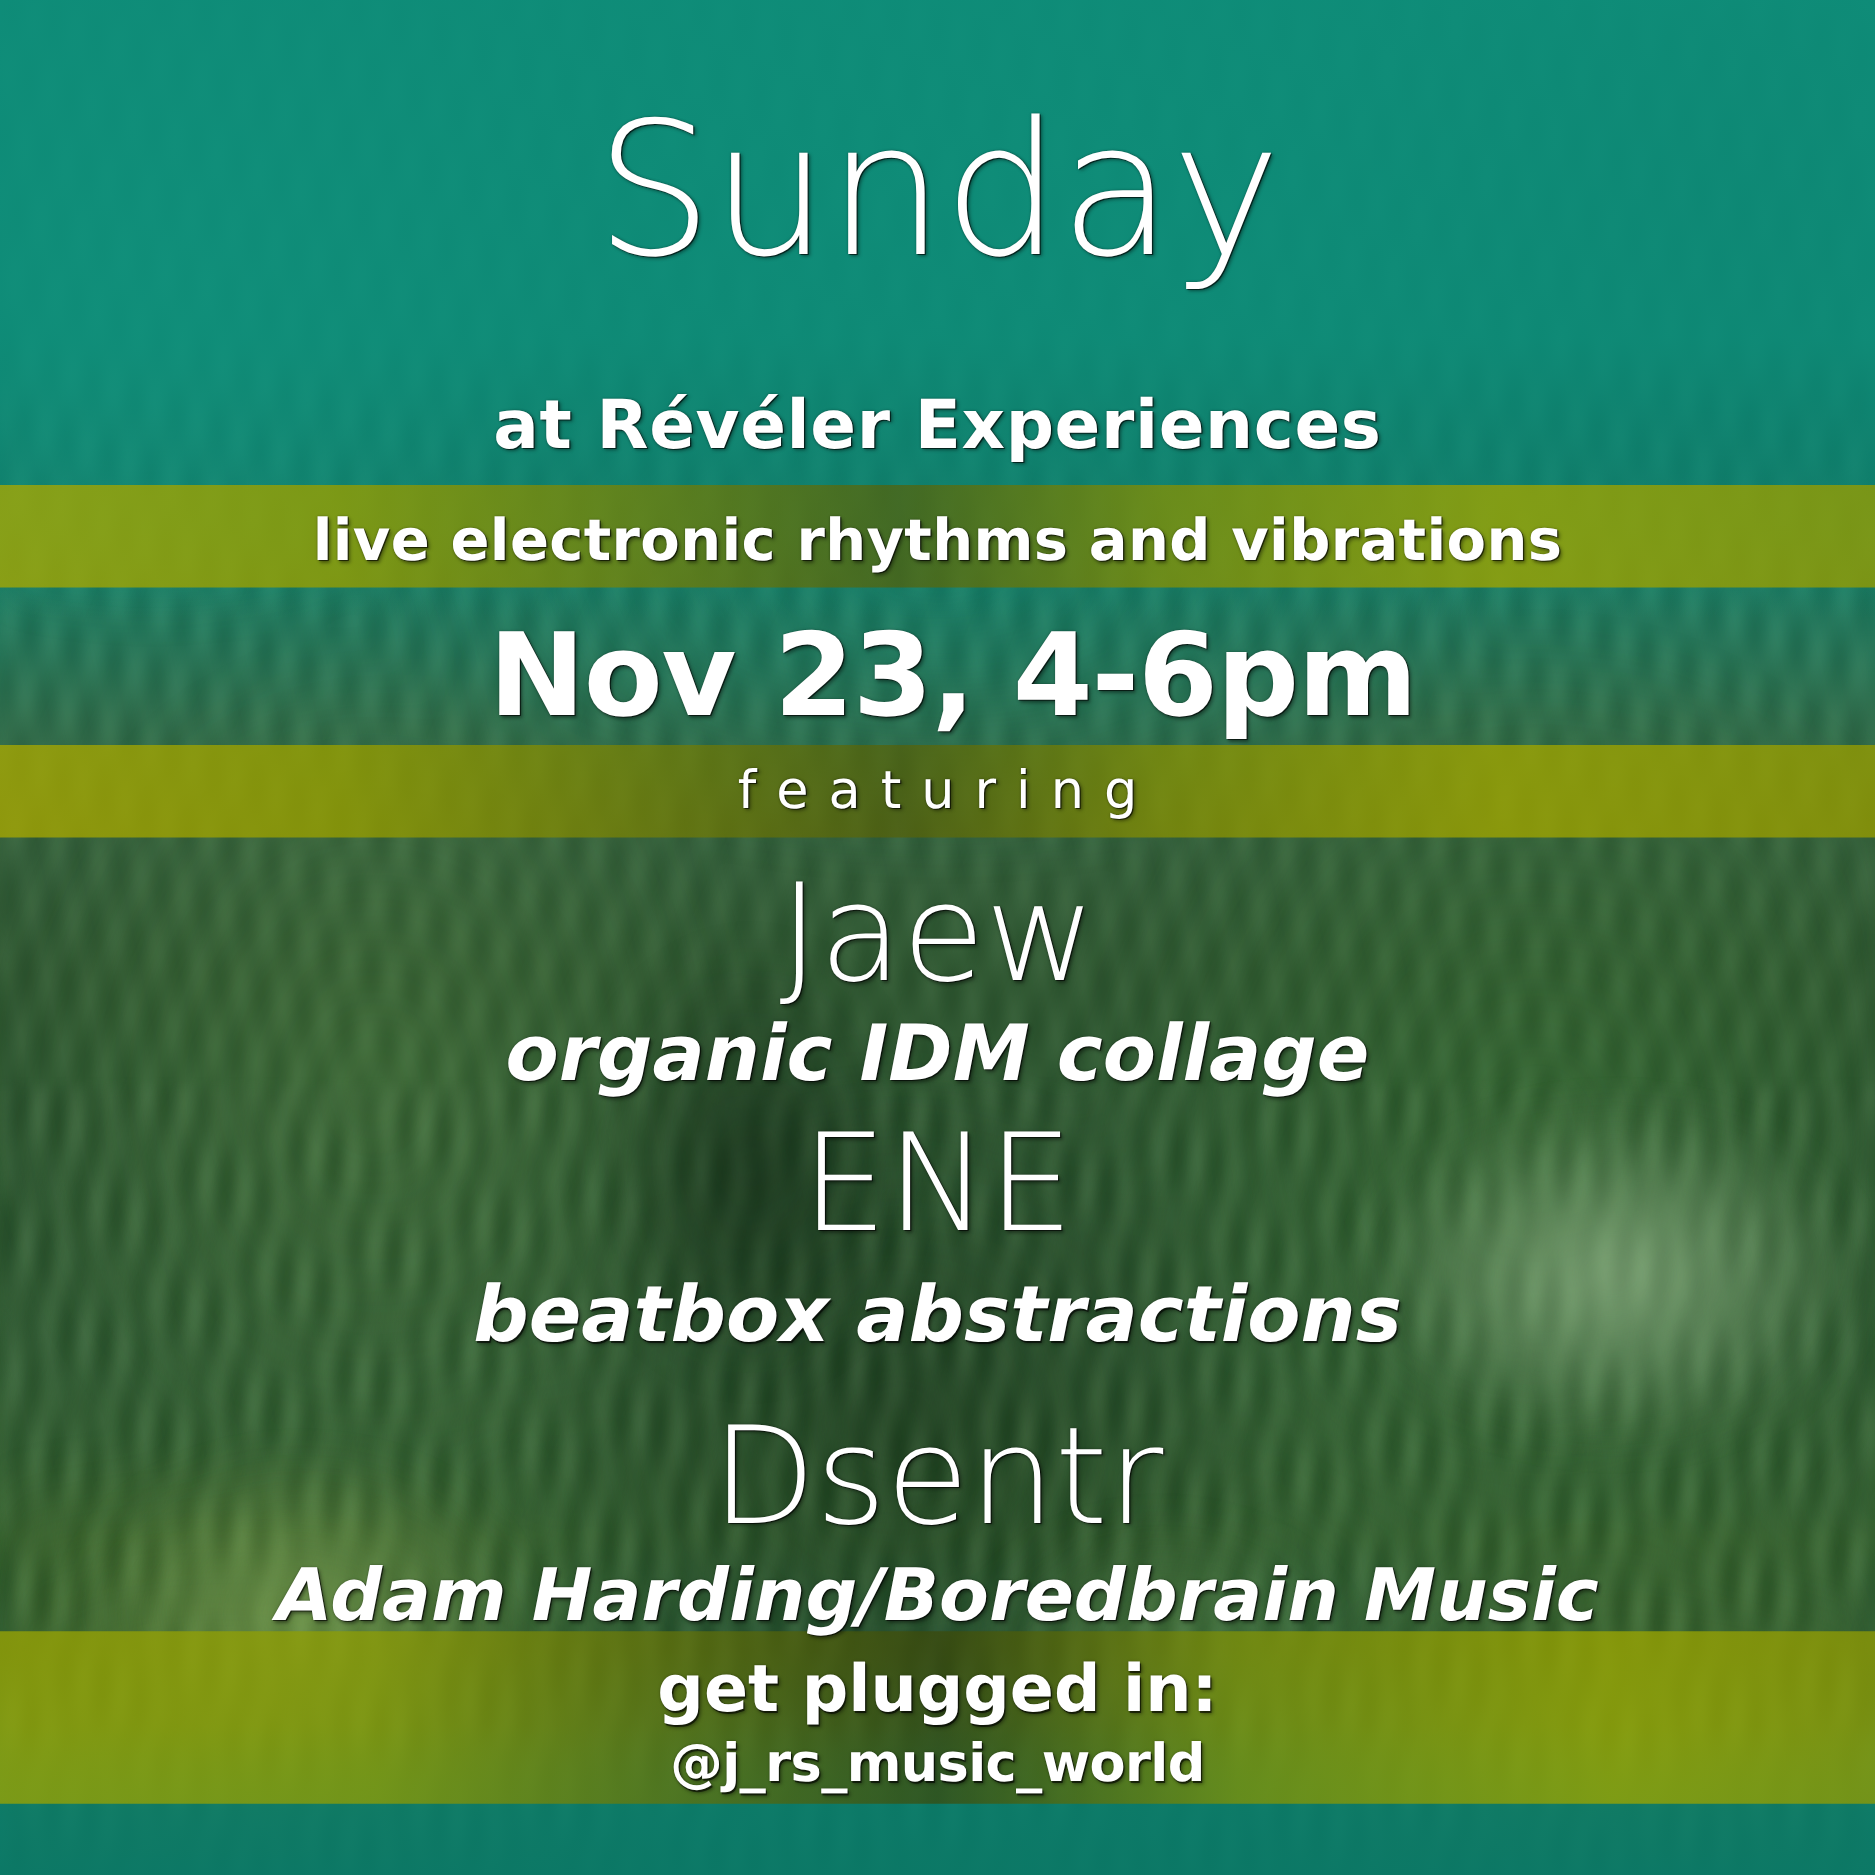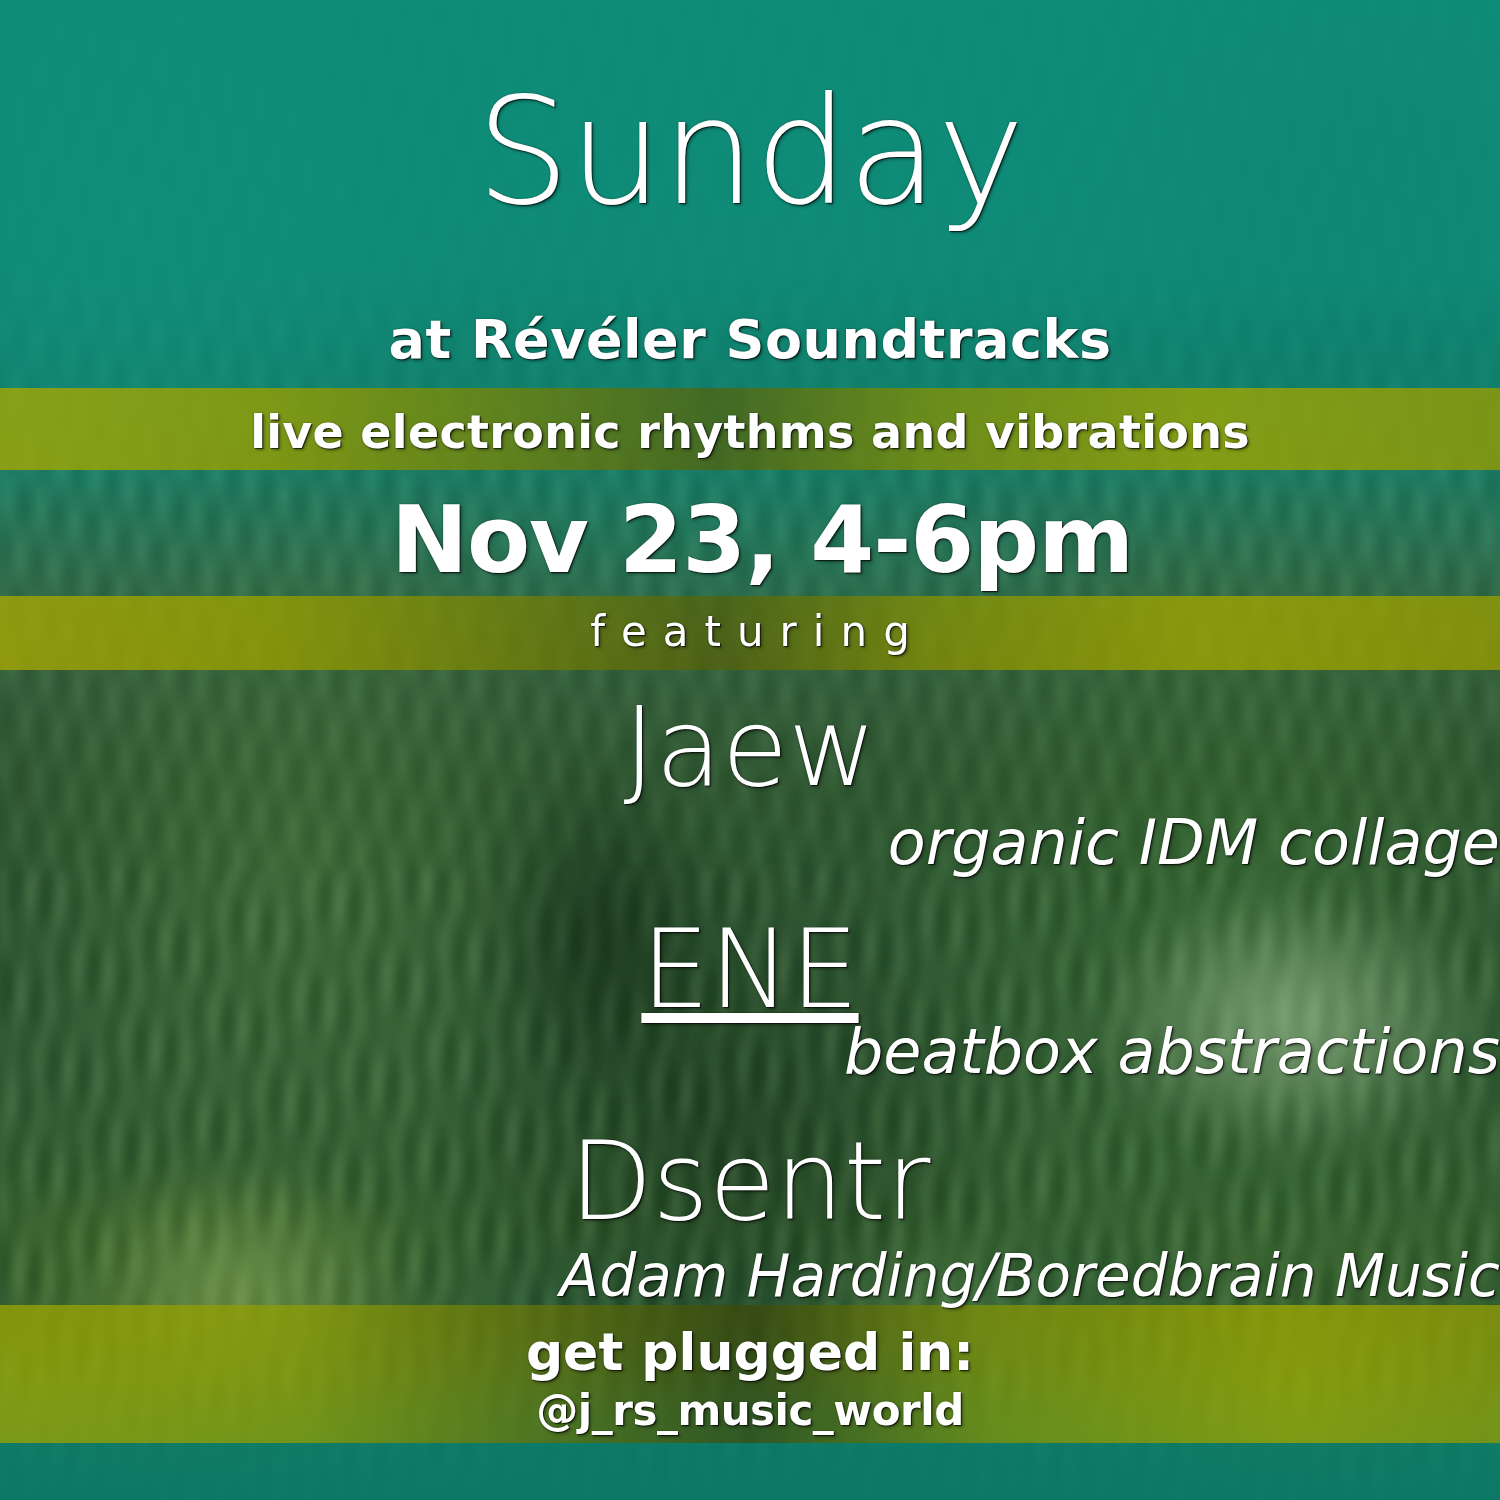--- a/index.html
+++ b/index.html
@@ -205,28 +205,27 @@
   }
 
   .artist-name {
     font-size: 108px;
     font-weight: 300;
     letter-spacing: 0px;
   }
   .artist-desc {
     font-size: 62px;
     font-style: italic;
-    font-weight: 400;
+    font-weight: 700;
     letter-spacing: 0px;
-    text-align: right;
   }
 
   #a1-name { top: 694px;  }
   #a1-desc { top: 812px;  }
-  #a2-name { top: 916px; text-decoration: underline;  }
+  #a2-name { top: 894px;  }
   #a2-desc { top: 1021px; }
   #a3-name { top: 1128px; }
   #a3-desc { top: 1247px; font-size: 58px; }
 
   #cta {
     top: 1326px;
     font-size: 52px;
     font-weight: bold;
     letter-spacing: 0px;
   }
@@ -255,21 +254,21 @@
       <div class="band-fill"></div>
     </div>
   <div class="band" id="band-featuring">
       <div class="band-fill"></div>
     </div>
   <div class="band" id="band-footer">
       <div class="band-fill"></div>
     </div>
 
   <div class="txt" id="title-line1">Sunday</div>
-  <div class="txt" id="title-sub">at Révéler Soundtracks</div>
+  <div class="txt" id="title-sub">at Révéler Experiences</div>
 
   <div class="txt" id="tagline">live electronic rhythms and vibrations</div>
 
   <div class="txt" id="date">Nov 23, 4-6pm</div>
 
   <div class="txt" id="featuring">featuring</div>
 
   <div class="txt artist-name" id="a1-name">Jaew</div>
   <div class="txt artist-desc" id="a1-desc">organic IDM collage</div>
 

